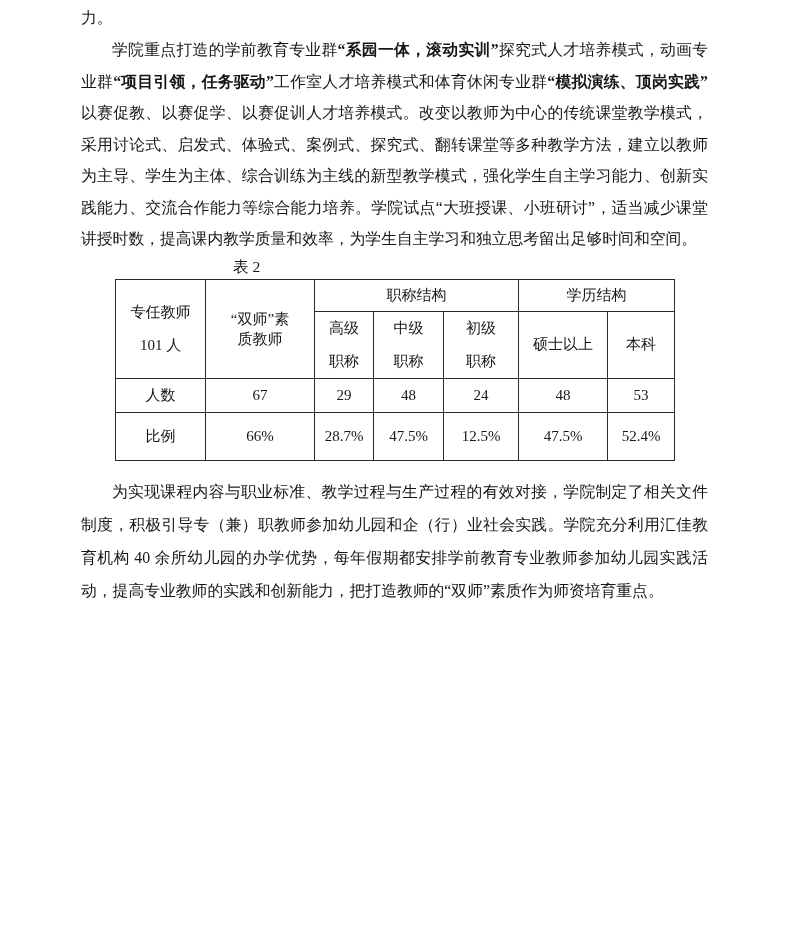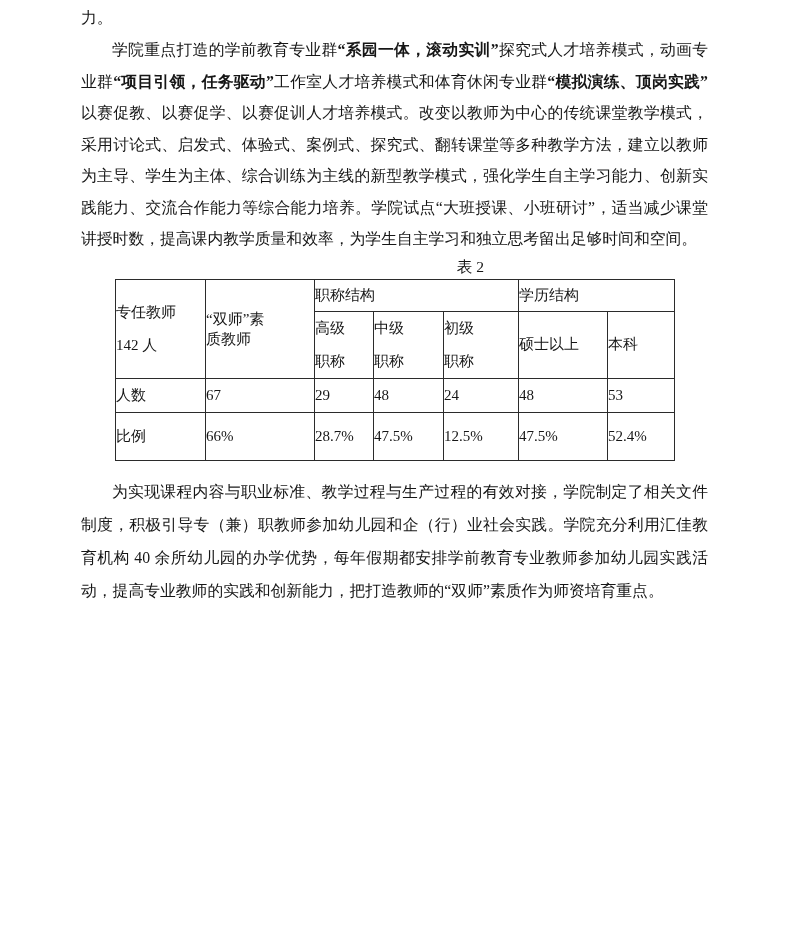--- a/index.html
+++ b/index.html
@@ -42,31 +42,31 @@
   .p4 { margin-top: 14px; }
 
   .caption {
     display: flex;
     gap: 21px;
     margin-left: 152px;
     font-size: 15.6px;
     line-height: 24px;
     height: 24px;
     align-items: center;
-    flex-direction: column;
   }
 
   table.stats-table {
     border-collapse: collapse;
     table-layout: fixed;
     width: 559px;
     margin-left: 34px;
   }
   table.stats-table td {
     border: 1px solid #2b2b2b;
+    text-align: center;
     vertical-align: middle;
     font-size: 15px;
     padding: 0;
     white-space: pre-line;
     line-height: 31px;
     color: #161616;
   }
   tr.h1 > td { height: 30px; }
   tr.h2 > td { height: 66px; }
   tr.r1 > td { height: 33px; }
@@ -94,21 +94,21 @@
         <col style="width:109px">
         <col style="width:59px">
         <col style="width:70px">
         <col style="width:75px">
         <col style="width:89px">
         <col style="width:67px">
       </colgroup>
       <tbody>
         <tr class="h1">
           <td rowspan="2" style="line-height:33px">专任教师
-142 人</td>
+101 人</td>
           <td rowspan="2" style="line-height:20px">“双师”素
 质教师</td>
           <td colspan="3">职称结构</td>
           <td colspan="2">学历结构</td>
         </tr>
         <tr class="h2">
           <td style="line-height:33px">高级
 职称</td>
           <td style="line-height:33px">中级
 职称</td>

